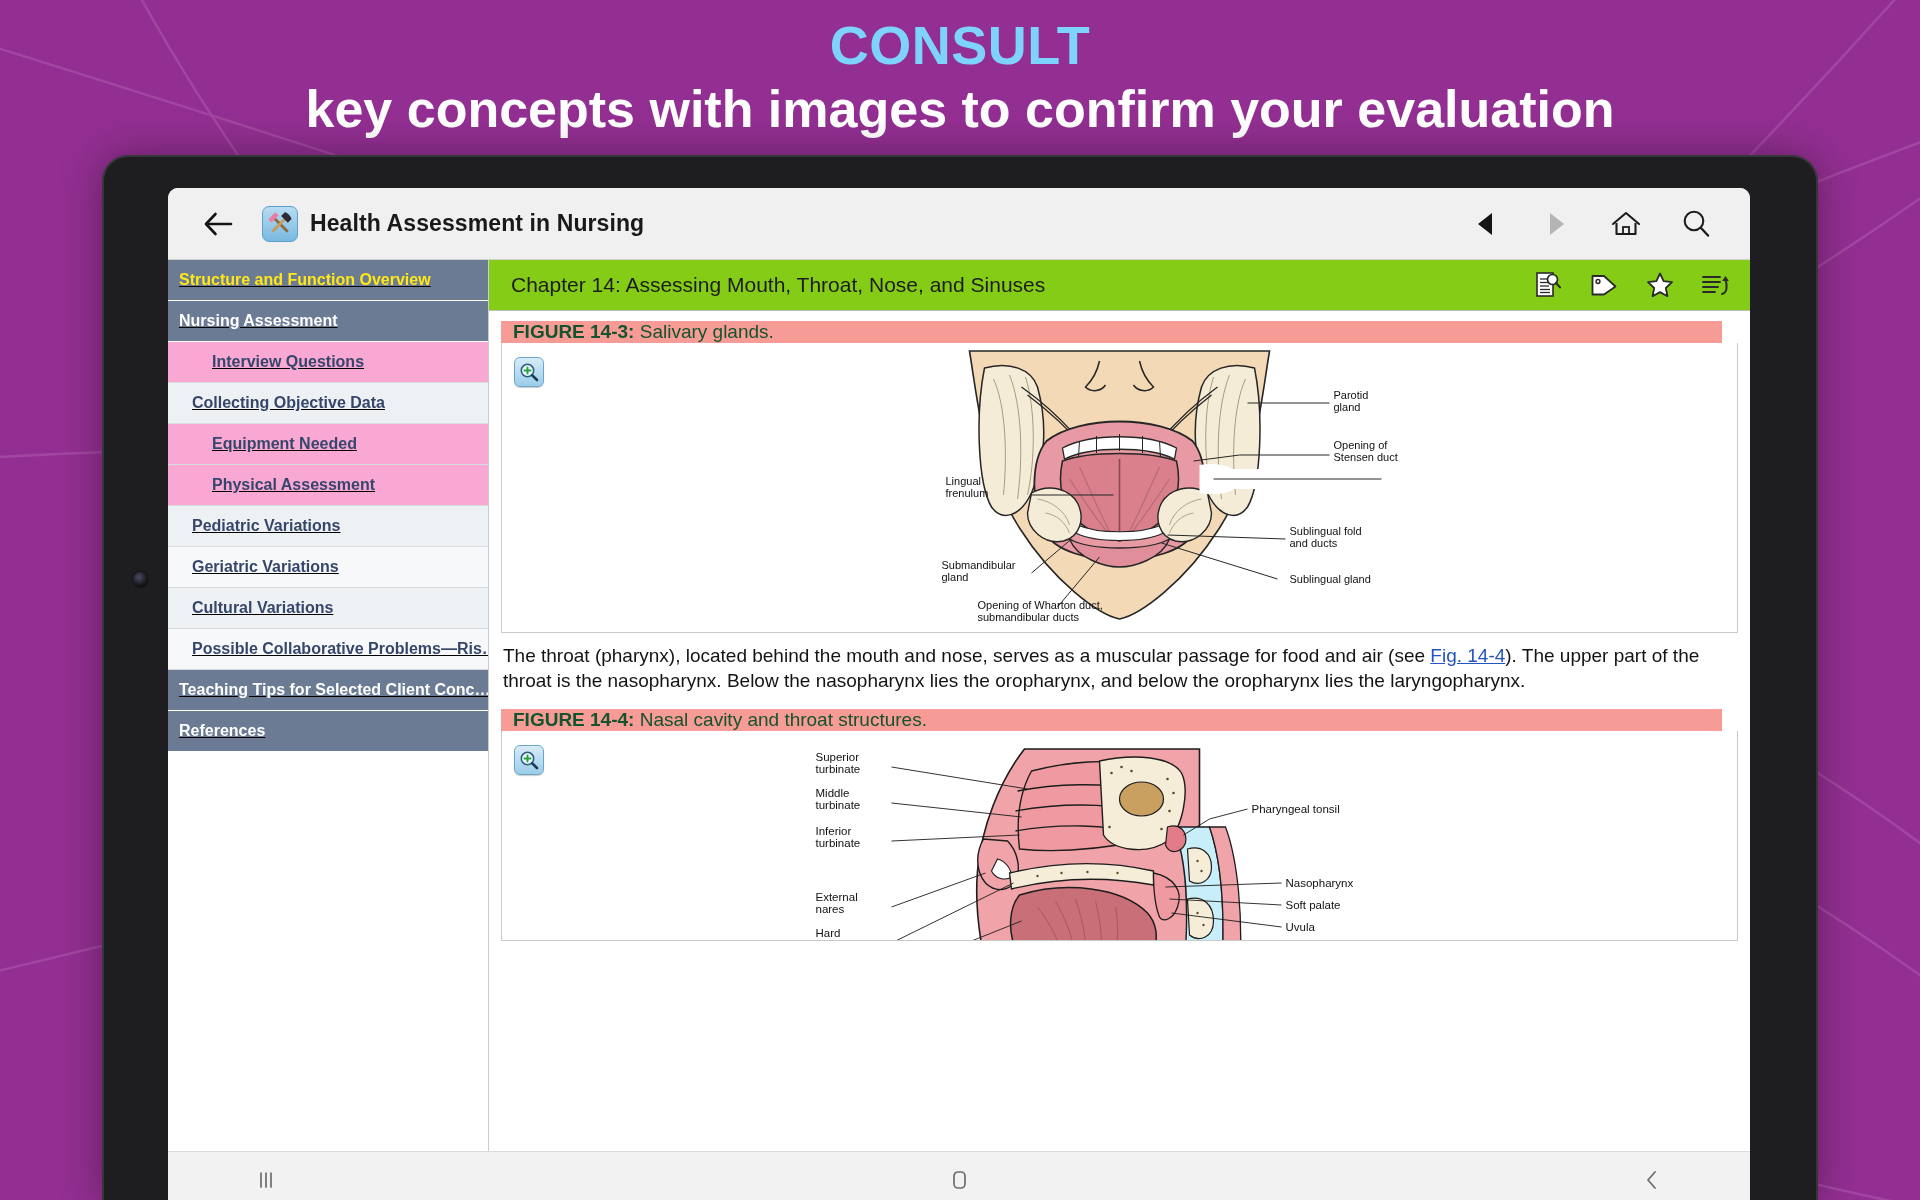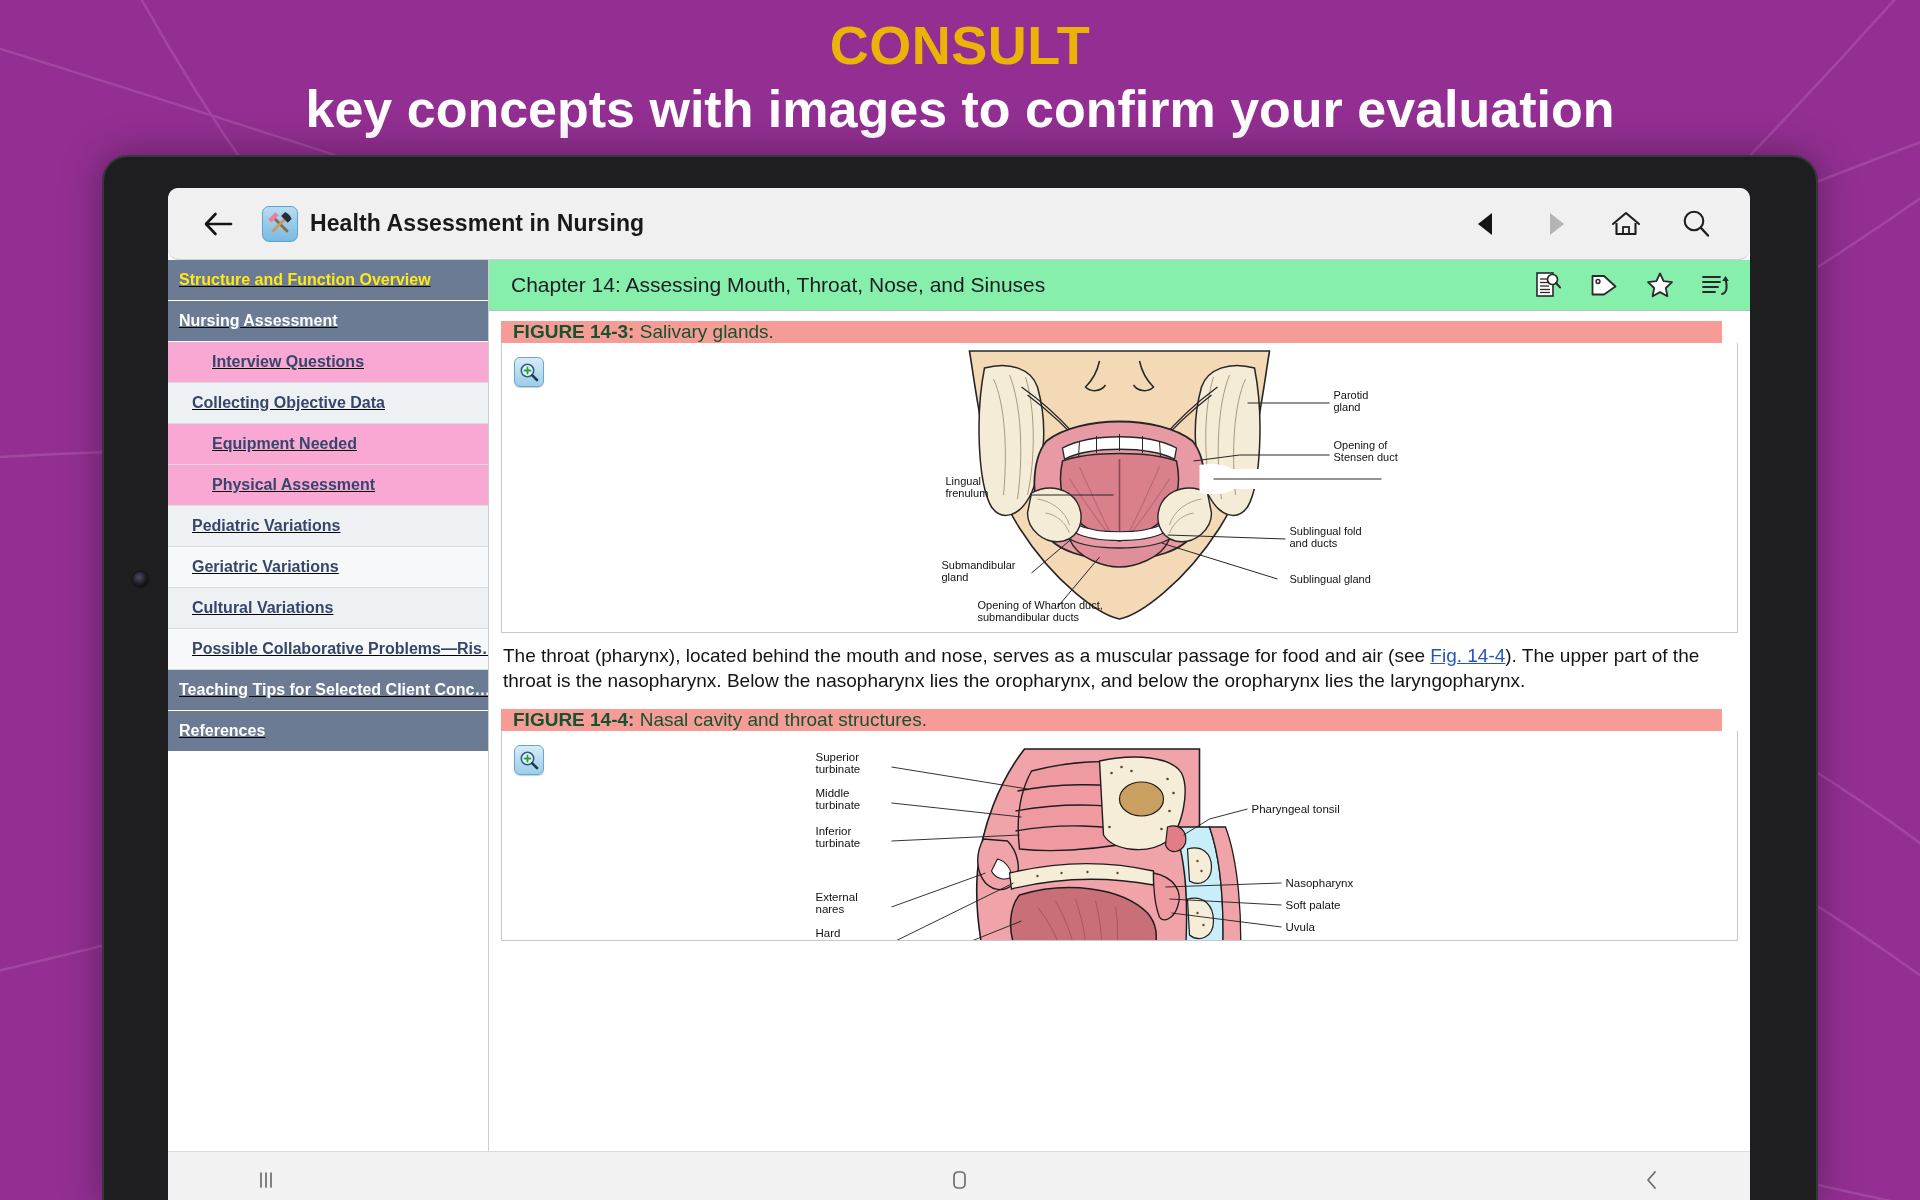--- a/index.html
+++ b/index.html
@@ -9,21 +9,21 @@
     background:#8e2d8e;
     position:relative;
   }
 
   
   #promo-bg{position:absolute;inset:0;background:#932f92;overflow:hidden;}
   #promo-bg svg{position:absolute;inset:0;width:1920px;height:1200px;}
 
   #promo-title{
     position:absolute;top:14px;left:0;width:1920px;text-align:center;
-    color:#eab308;font-size:54px;font-weight:bold;letter-spacing:.5px;
+    color:#7dd3fc;font-size:54px;font-weight:bold;letter-spacing:.5px;
     line-height:1.15;
   }
   #promo-sub{
     position:absolute;top:78px;left:0;width:1920px;text-align:center;
     color:#ffffff;font-size:52px;font-weight:bold;line-height:1.2;
   }
 
   
   #tablet{
     position:absolute;left:102px;top:155px;width:1716px;height:1050px;
@@ -41,21 +41,20 @@
     position:absolute;left:64px;top:31px;width:1582px;height:1019px;
     background:#ffffff;overflow:hidden;
     border-radius:10px 10px 0 0;
   }
 
   
   #appbar{
     height:72px;background:#f0f0f0;border-bottom:1px solid #cfcfcf;
     display:flex;align-items:center;padding:0 22px;box-sizing:border-box;
     position:relative;
-    border-radius:11px;
   }
   #back-arrow{width:40px;height:40px;flex:0 0 auto;margin-left:8px;margin-right:24px;
     display:flex;align-items:center;justify-content:center;cursor:pointer;}
   #app-icon{
     width:34px;height:34px;border-radius:7px;flex:0 0 auto;
     background:linear-gradient(#b8dcf2,#79b9e0);
     border:1px solid #5f9fcb;
     display:flex;align-items:center;justify-content:center;margin-right:12px;
     position:relative;overflow:hidden;
   }
@@ -80,21 +79,21 @@
   }
   .nav-l0{background:#6b7b94;color:#ffffff;padding-left:11px;border-bottom:1px solid #ffffff;}
   .nav-l0.active{color:#ffe816;}
   .nav-l1{background:#eef1f4;color:#36466b;padding-left:24px;}
   .nav-l1.alt{background:#f6f8fa;}
   .nav-l2{background:#f9a8d4;color:#36466b;padding-left:44px;}
 
   
   #main{flex:1;display:flex;flex-direction:column;min-width:0;background:#ffffff;}
   #chapter-bar{
-    height:51px;flex:0 0 51px;background:#86efac;border-bottom:1px solid #bdbdbd;
+    height:51px;flex:0 0 51px;background:#84cc16;border-bottom:1px solid #bdbdbd;
     display:flex;align-items:center;padding:0 18px 0 22px;box-sizing:border-box;text-align:center;
   }
   #chapter-title{font-size:21px;color:#1d1d1f;}
   #chapter-tools{margin-left:auto;display:flex;align-items:center;gap:24px;}
   .tool-btn{width:32px;height:32px;display:flex;align-items:center;justify-content:center;cursor:pointer;}
 
   #doc{flex:1;overflow:hidden;background:#fff;padding:0;position:relative;}
 
   .fig-caption{
     background:#f79b96;margin:10px 28px 0 12px;padding:0 12px;

